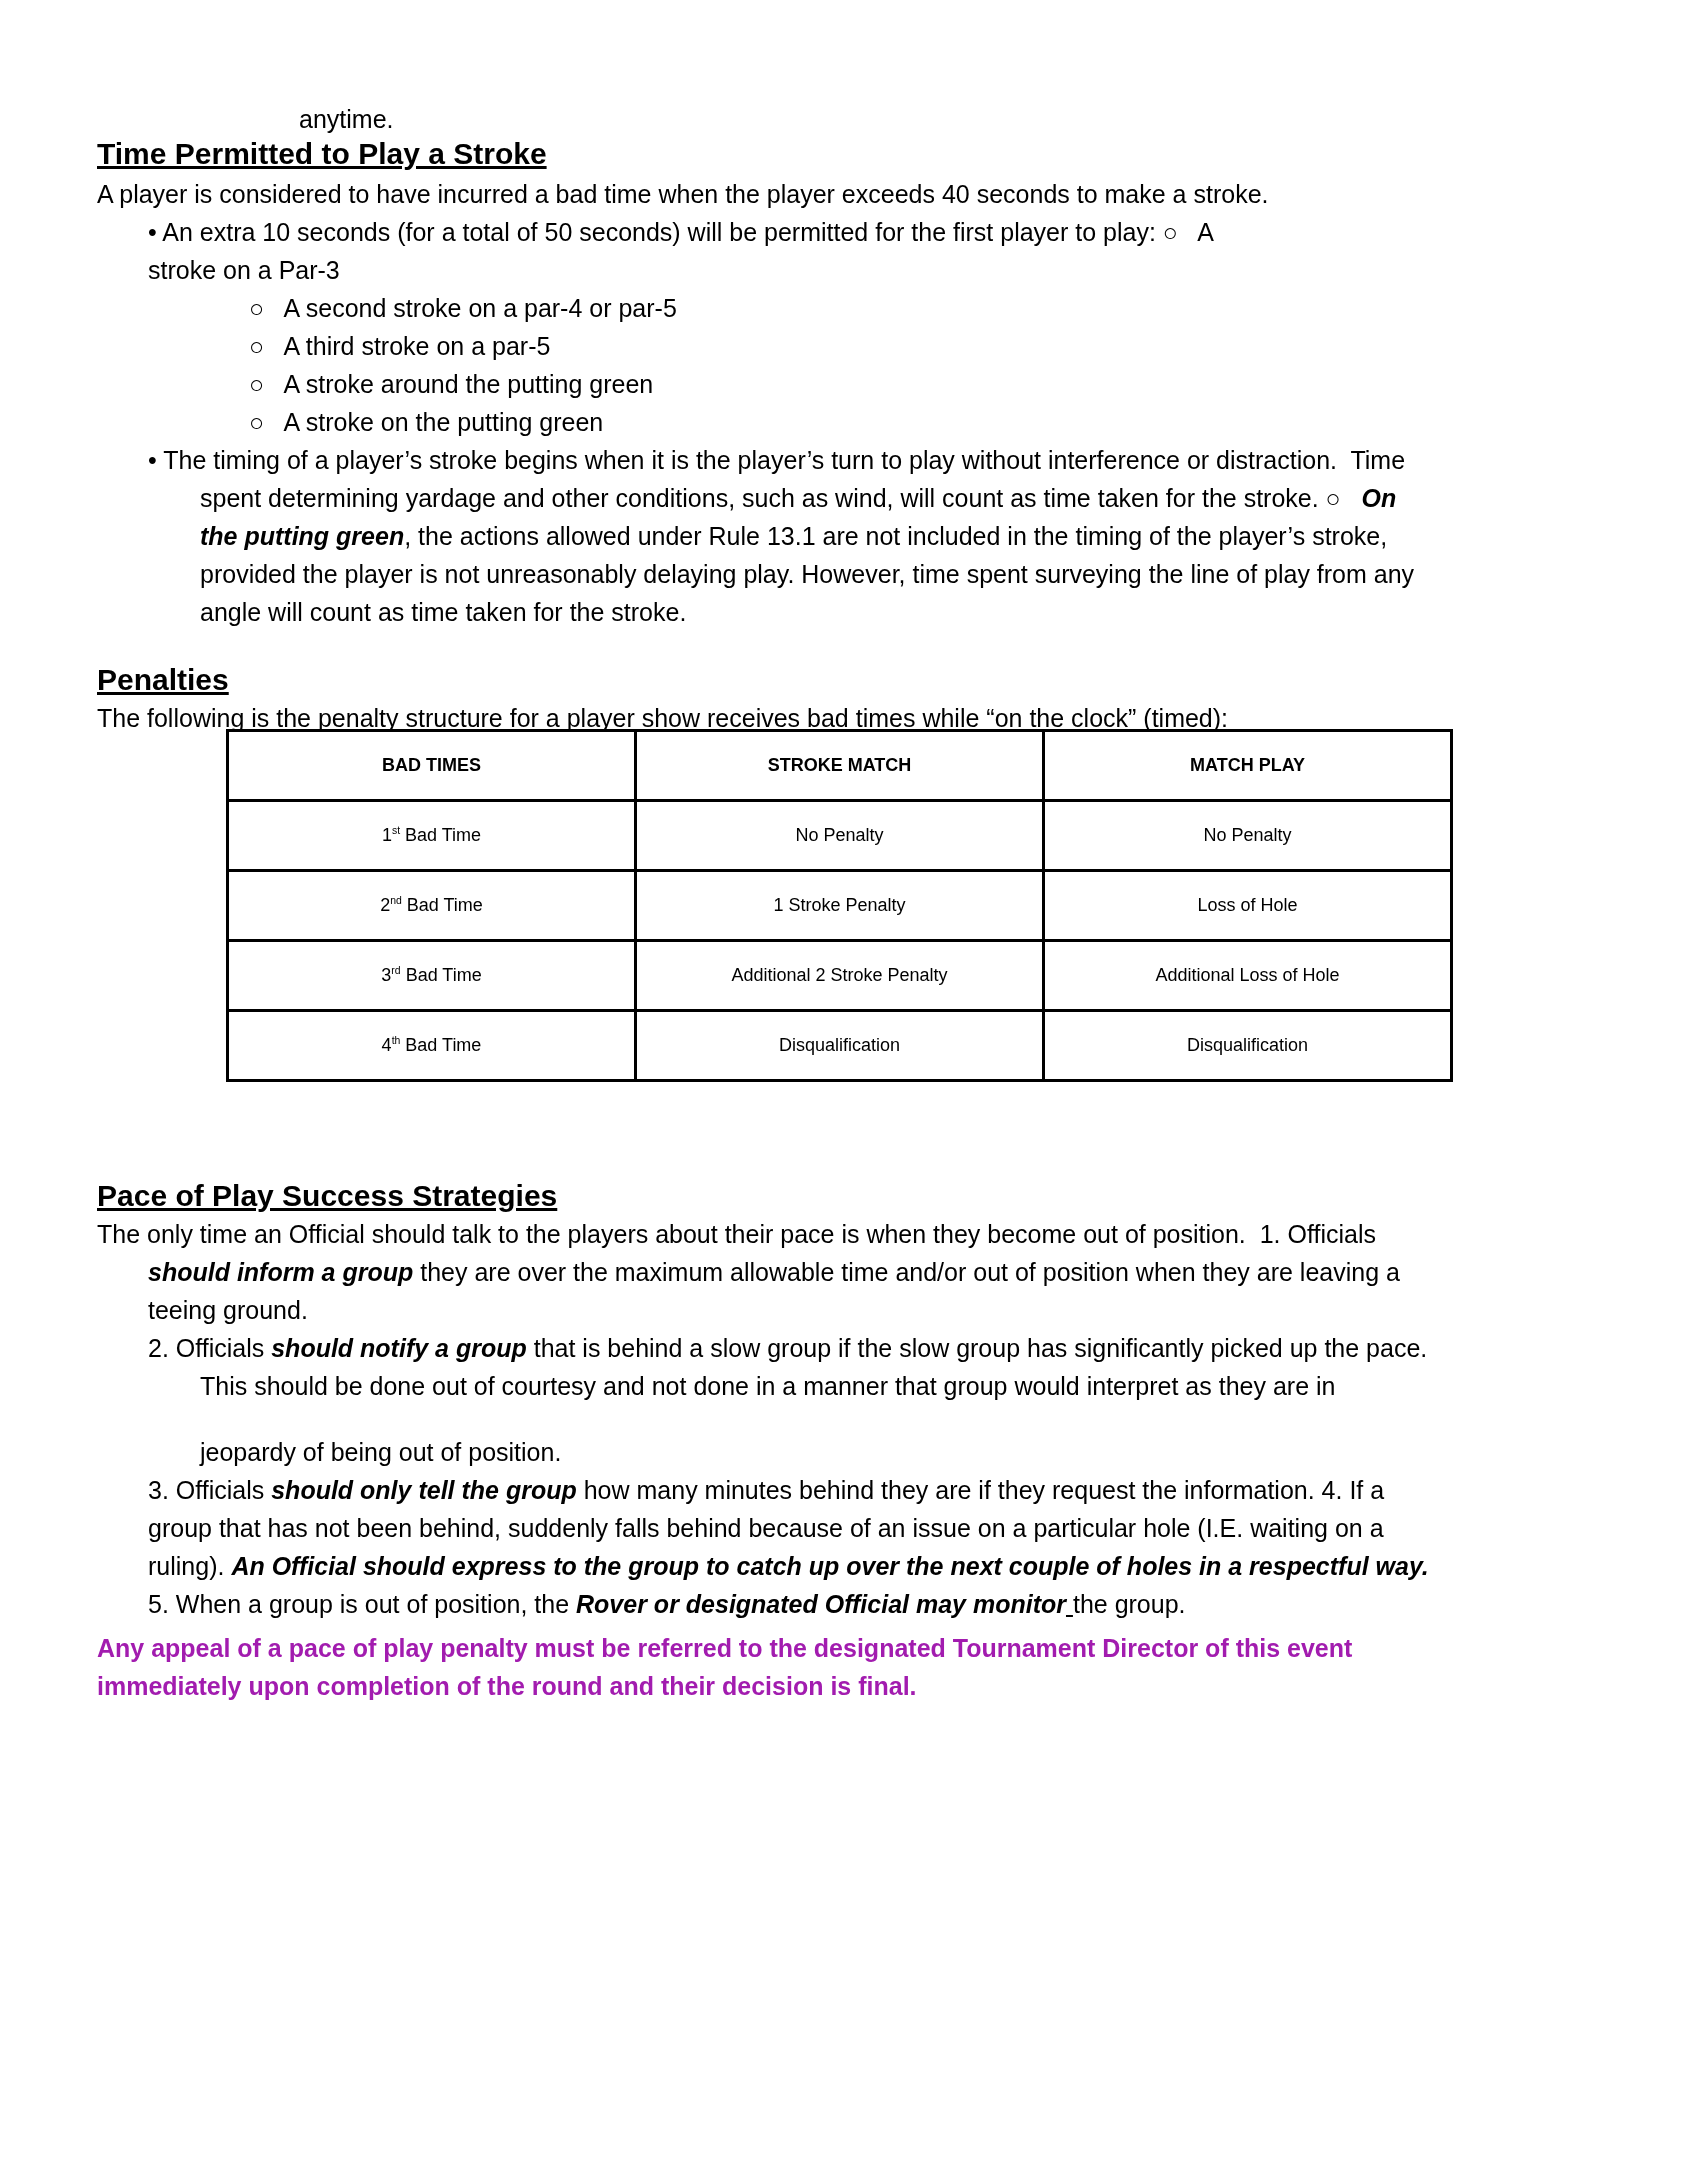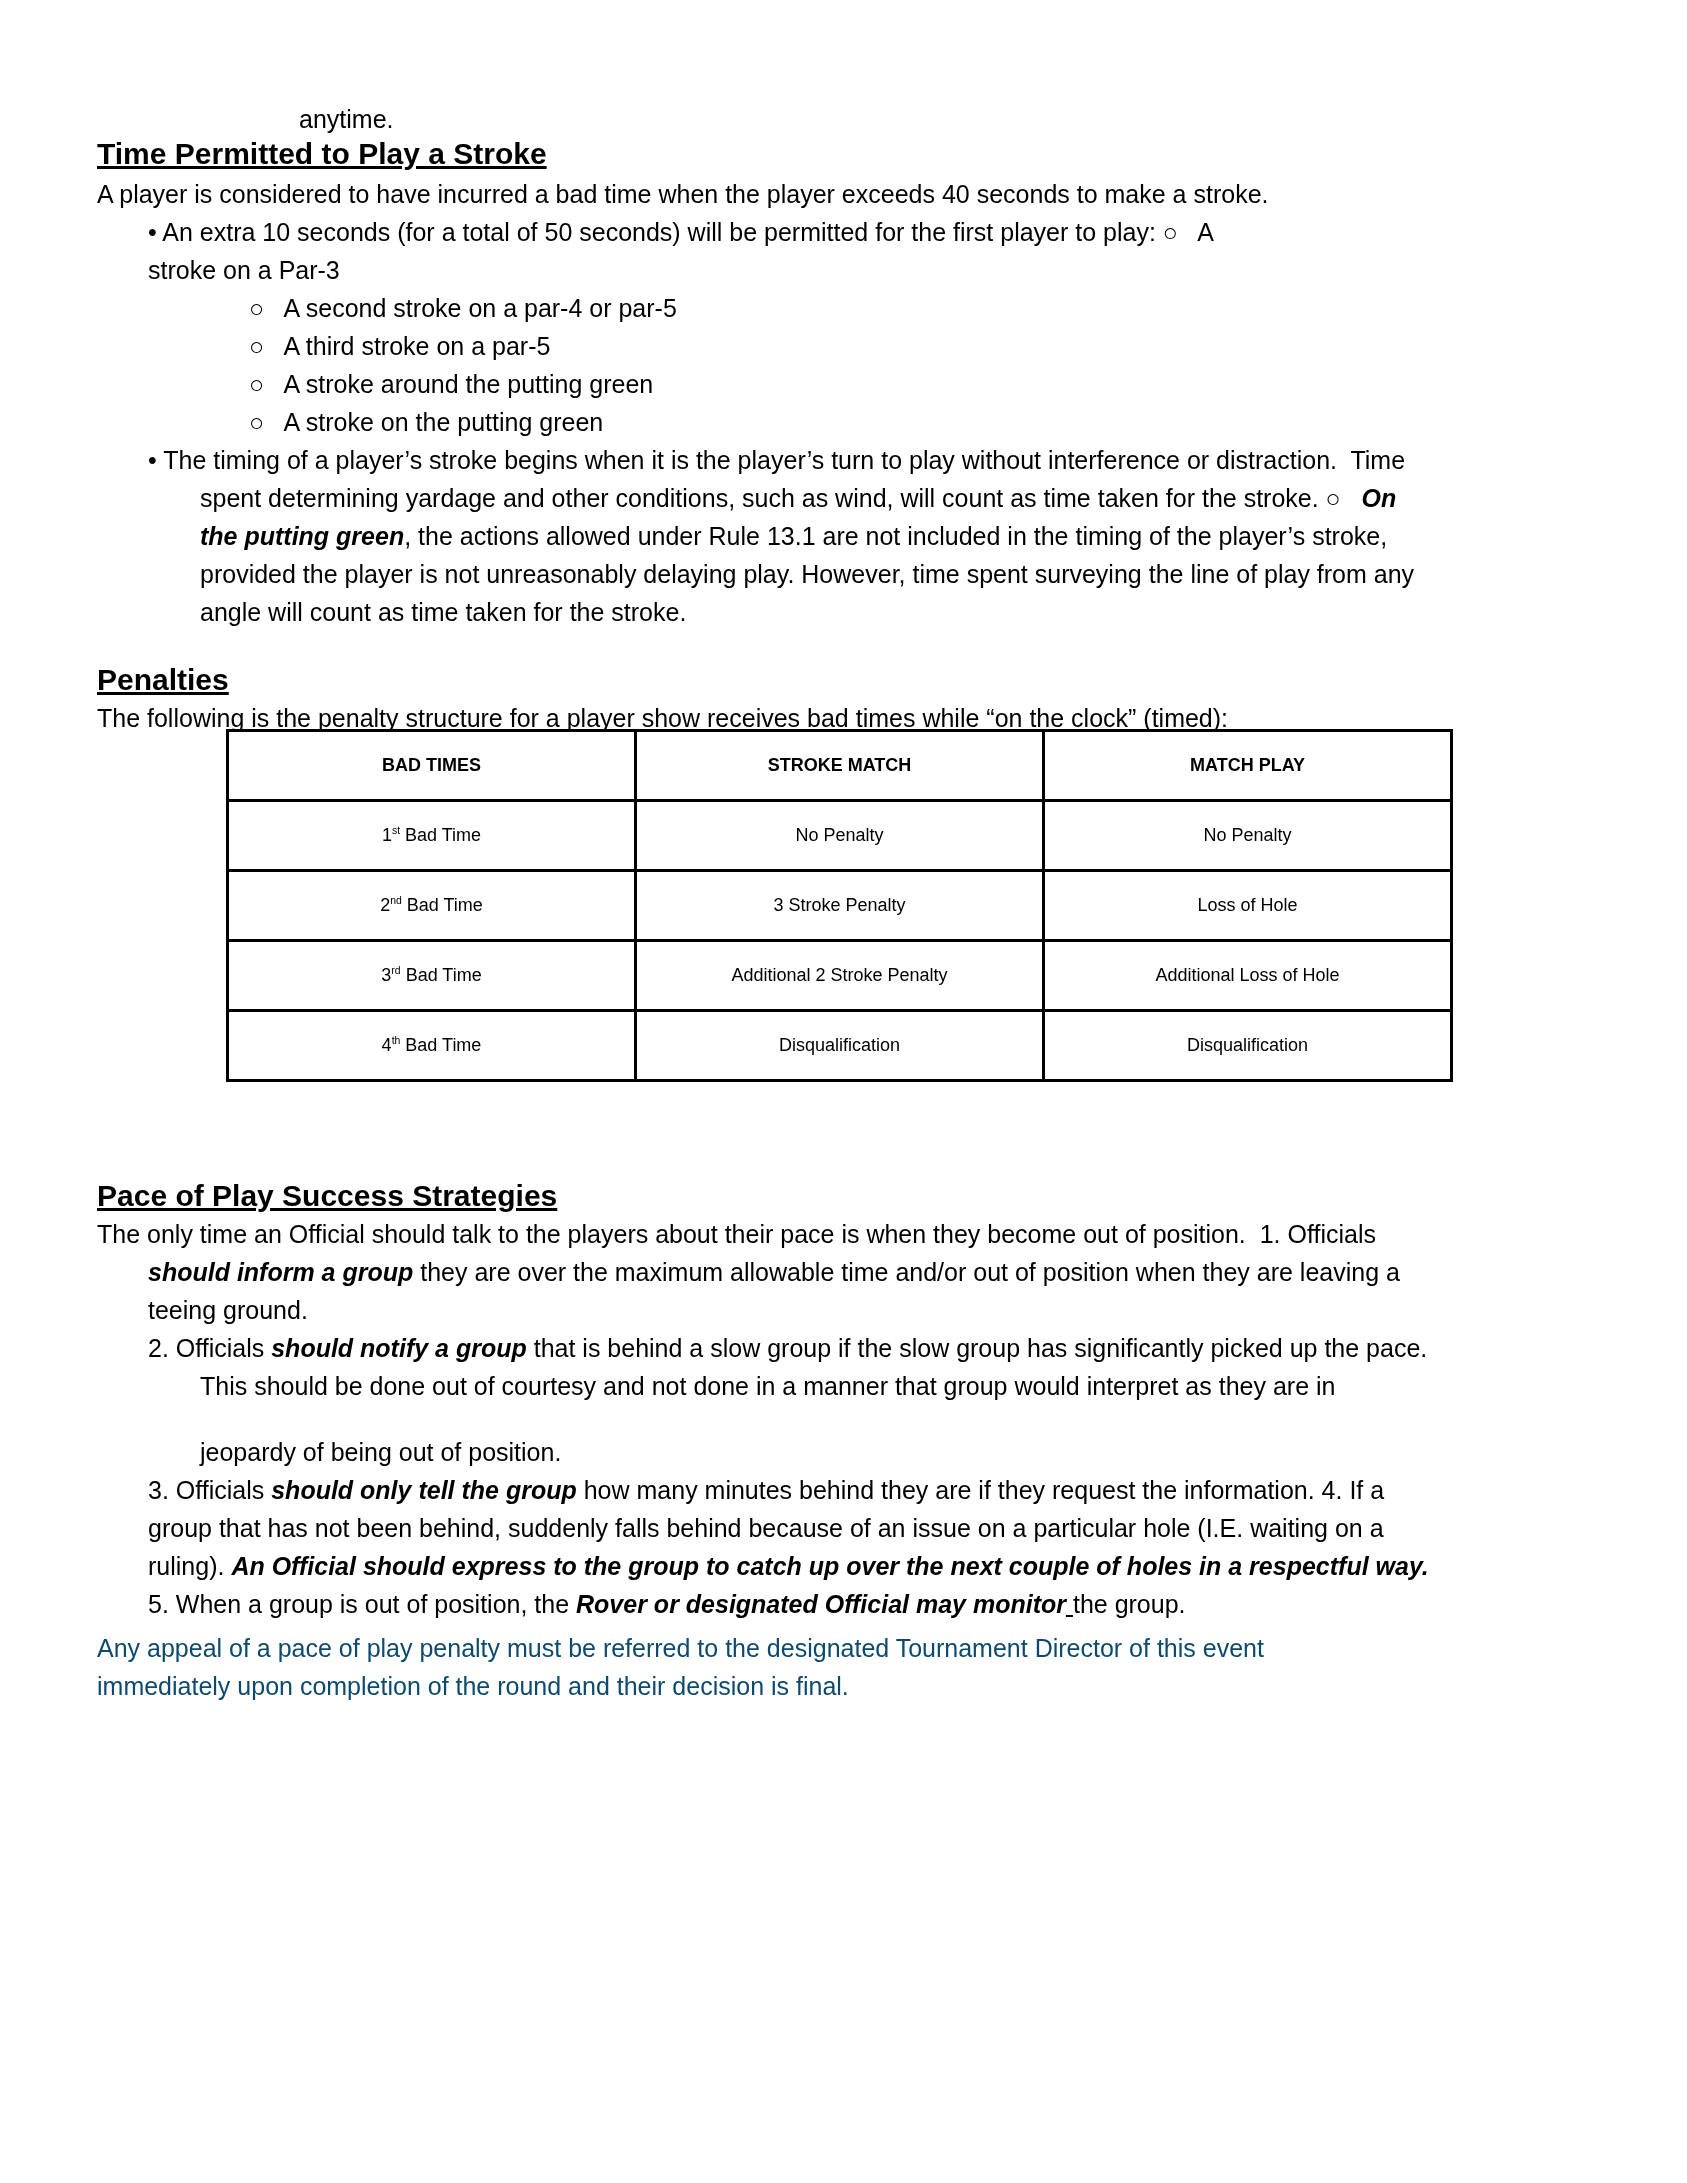--- a/index.html
+++ b/index.html
@@ -24,21 +24,21 @@
   #pen-table {
     position:absolute; left:226px; top:729px; width:1227px;
     border-collapse:collapse; table-layout:fixed;
   }
   #pen-table th, #pen-table td {
     border:3.4px solid #000000; text-align:center; vertical-align:middle;
     height:70px; font-size:18px; padding:0;
   }
   #pen-table th { font-weight:bold; }
   #pace-body { left:97px; top:1215px; }
-  #appeal { left:97px; top:1629px; font-weight:normal; color:#0c4a6e; }
+  #appeal { left:97px; top:1629px; font-weight:bold; color:#a21caf; }
   .bi  { font-weight:bold; font-style:italic; }
   .u   { text-decoration:underline; }
   .sup { font-size:58%; vertical-align:super; }
 </style>
 </head>
 <body>
 
 <div class="page">
 
   <div class="frag">anytime.</div>
@@ -77,21 +77,21 @@
         <td>
             <div class="line"><span>1</span><span class="sup">st</span><span> Bad Time</span></div>
           </td>
         <td>No Penalty</td>
         <td>No Penalty</td>
       </tr>
       <tr>
         <td>
             <div class="line"><span>2</span><span class="sup">nd</span><span> Bad Time</span></div>
           </td>
-        <td>3 Stroke Penalty</td>
+        <td>1 Stroke Penalty</td>
         <td>Loss of Hole</td>
       </tr>
       <tr>
         <td>
             <div class="line"><span>3</span><span class="sup">rd</span><span> Bad Time</span></div>
           </td>
         <td>Additional 2 Stroke Penalty</td>
         <td>Additional Loss of Hole</td>
       </tr>
       <tr>

